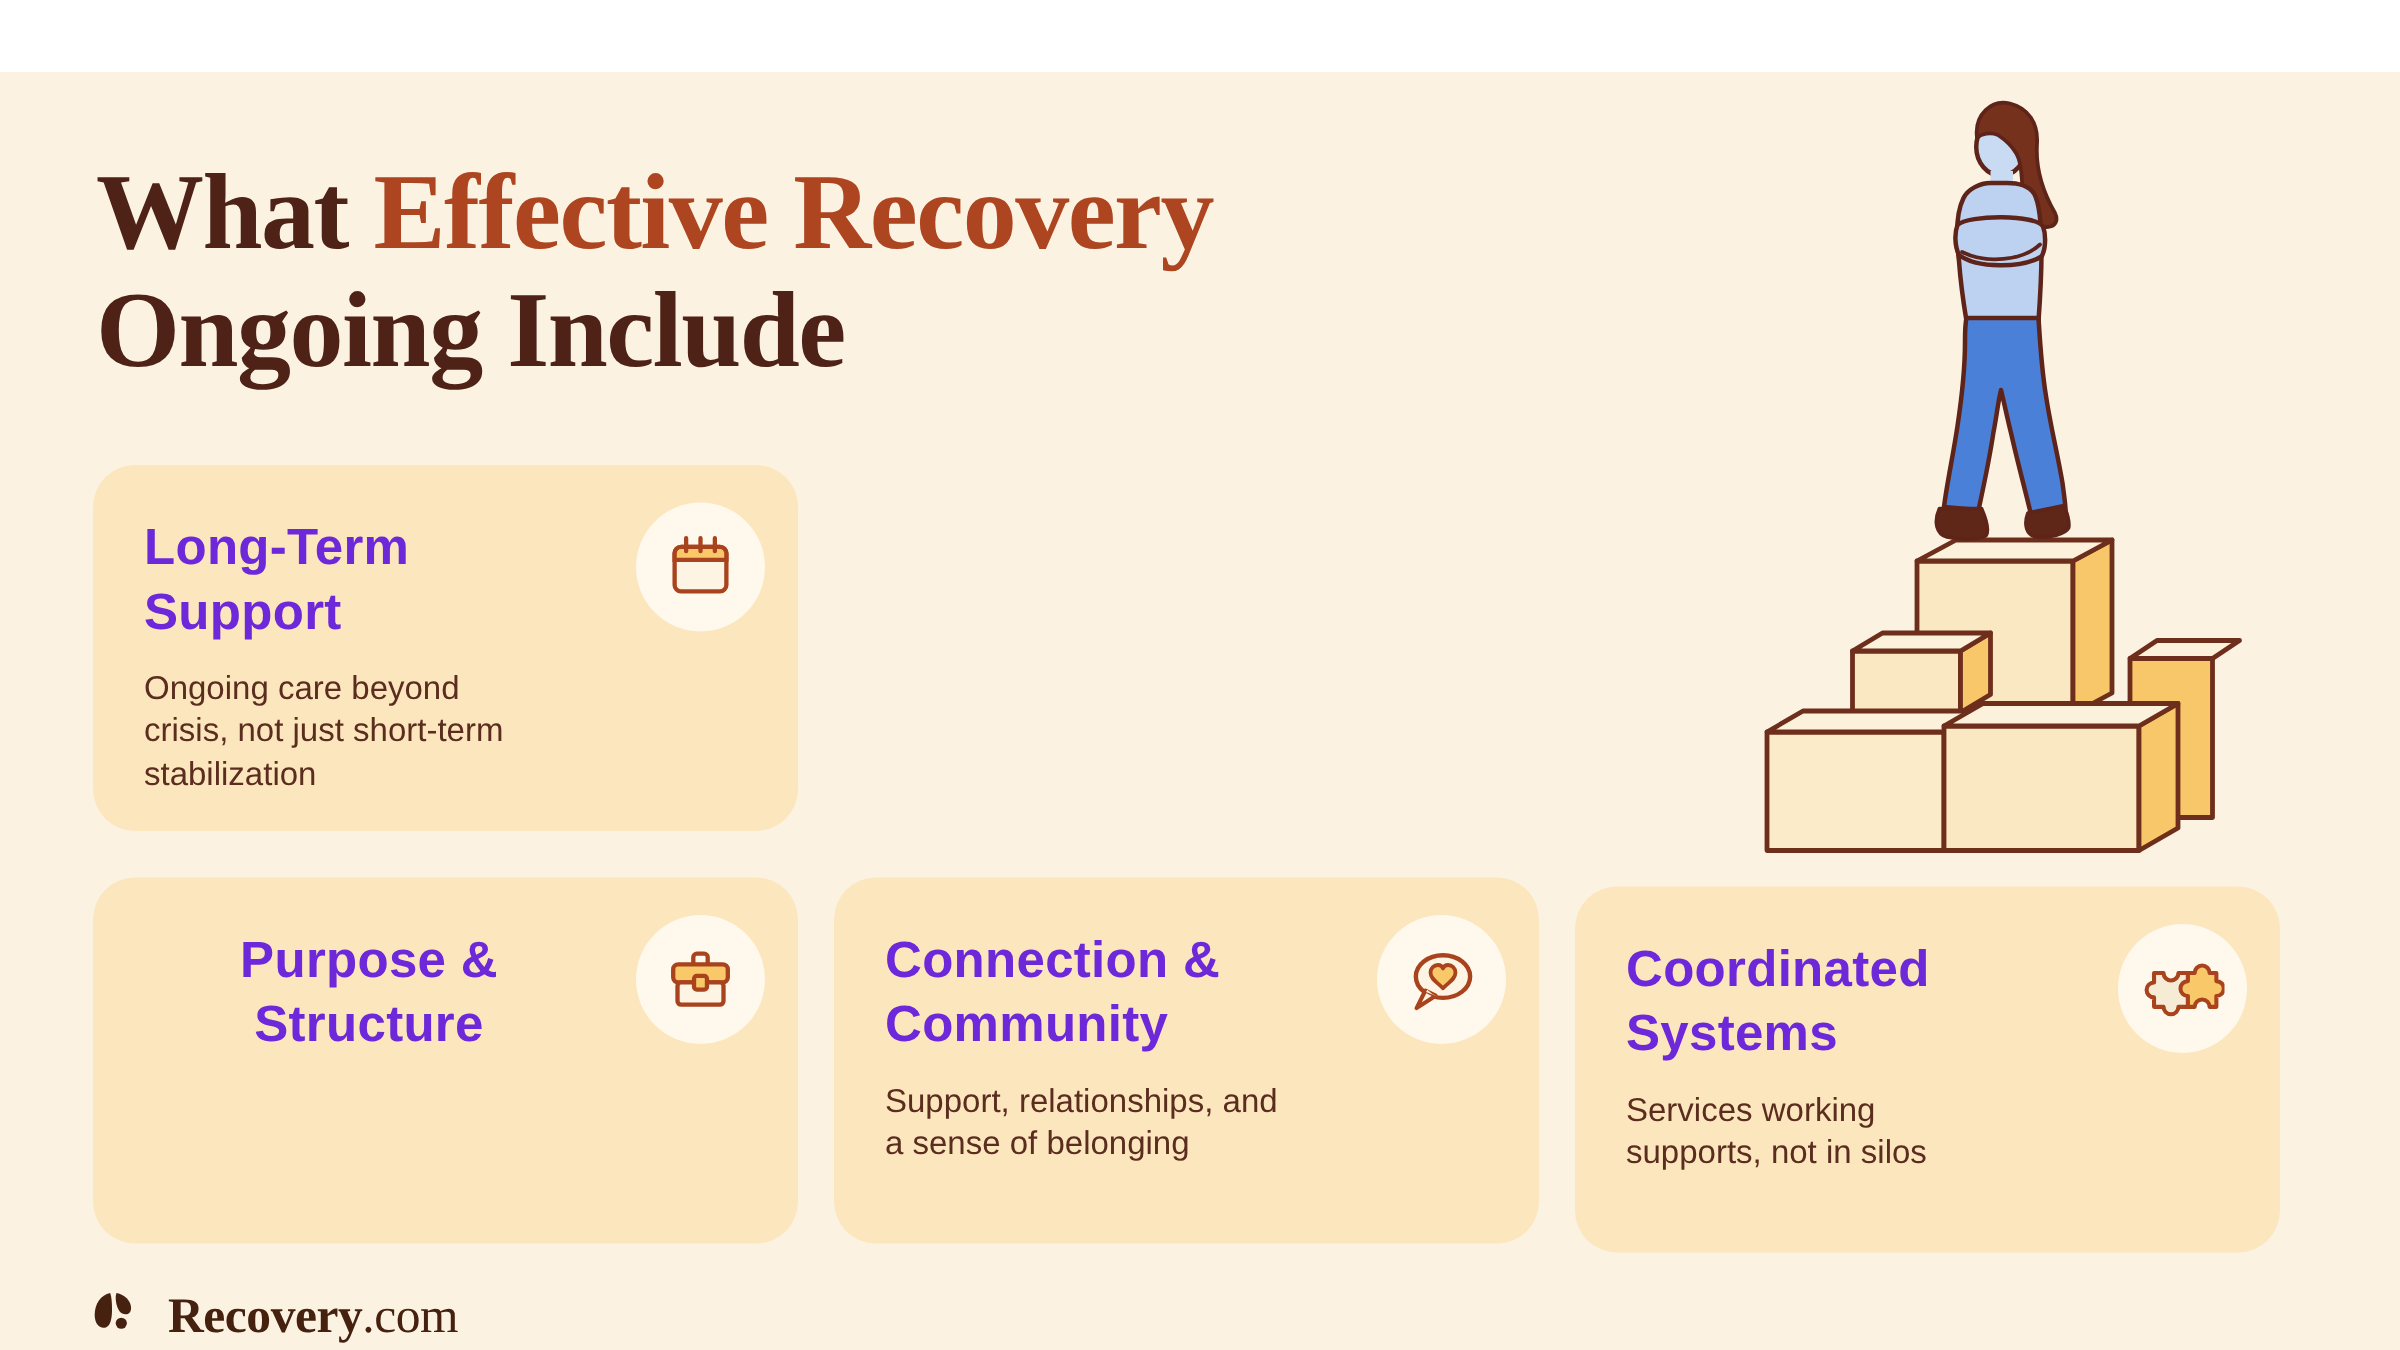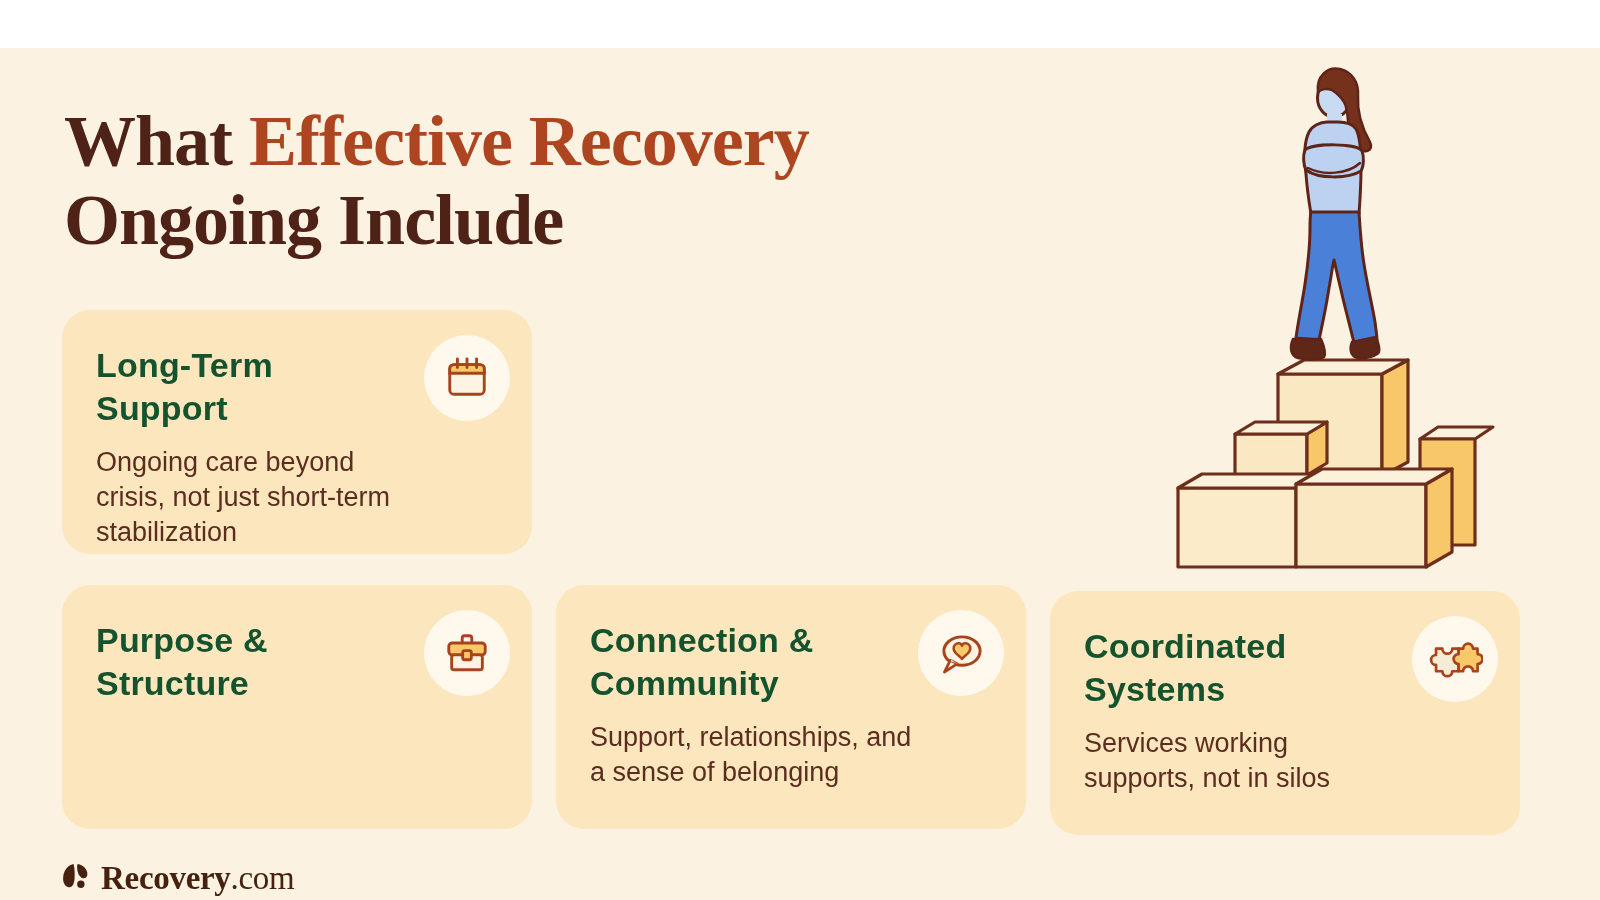--- a/index.html
+++ b/index.html
@@ -16,40 +16,40 @@
     font-weight:600;font-size:72px;line-height:1.10;
     color:#4E2216;letter-spacing:-1px;
   }
   .title .accent{color:#AD4521;}
   .card{
     position:absolute;width:470px;height:244px;box-sizing:border-box;
     background:#FCE6BE;border-radius:28px;padding:34px 34px;
   }
   .card h2{
     margin:0;font-size:34px;line-height:1.26;font-weight:700;
-    color:#14532d;max-width:300px;white-space:pre-line;letter-spacing:0.2px;
+    color:#6d28d9;max-width:300px;white-space:pre-line;letter-spacing:0.2px;
   }
   .card p{
-    margin:15px 0 0;font-size:27px;line-height:1.30;
+    margin:15px 0 0;font-size:22px;line-height:1.30;
     color:#5B2D1F;white-space:pre-line;
   }
   .icon-circle{
     position:absolute;top:25px;right:22px;width:86px;height:86px;
     border-radius:50%;background:#FEF9EC;
     display:flex;align-items:center;justify-content:center;
   }
   #card-1{left:62px;top:262px;}
   #card-2{left:556px;top:262px;}
-  #card-3{left:62px;top:537px;}
+  #card-3{left:62px;top:537px;text-align:center;}
   #card-4{left:556px;top:537px;}
   #card-5{left:1050px;top:543px;}
   .illustration{position:absolute;left:1128px;top:8px;width:424px;height:514px;}
   .footer{
     position:absolute;left:62px;top:812px;
-    display:flex;align-items:center;gap:12px;
+    display:flex;gap:23px;
   }
   .brand{
     font-family:"Liberation Serif","DejaVu Serif",serif;
     font-size:33px;color:#46210F;letter-spacing:-0.3px;
   }
   .brand .bold{font-weight:700;}
   .brand .reg{font-weight:400;}
 </style>
 </head>
 <body>

